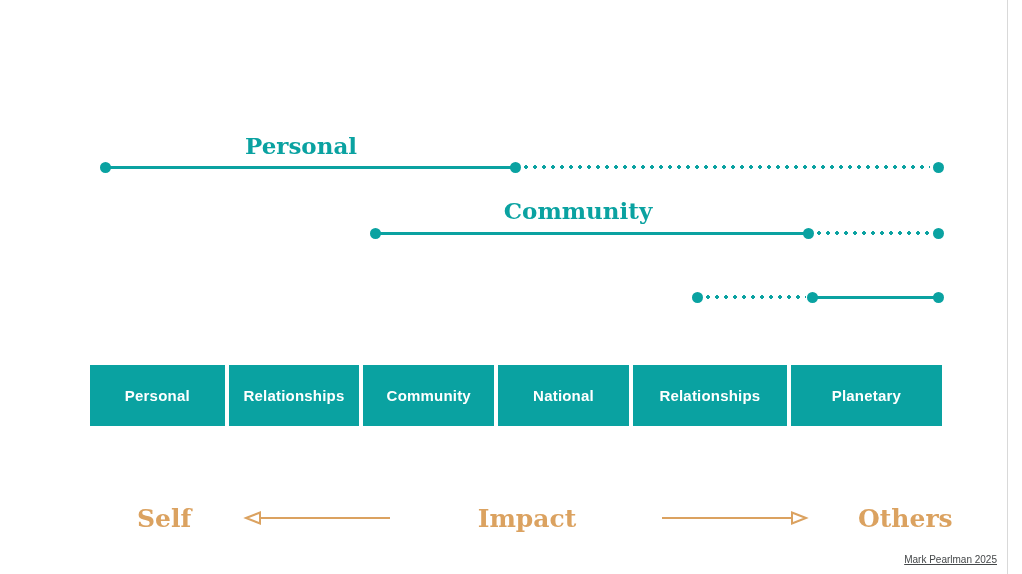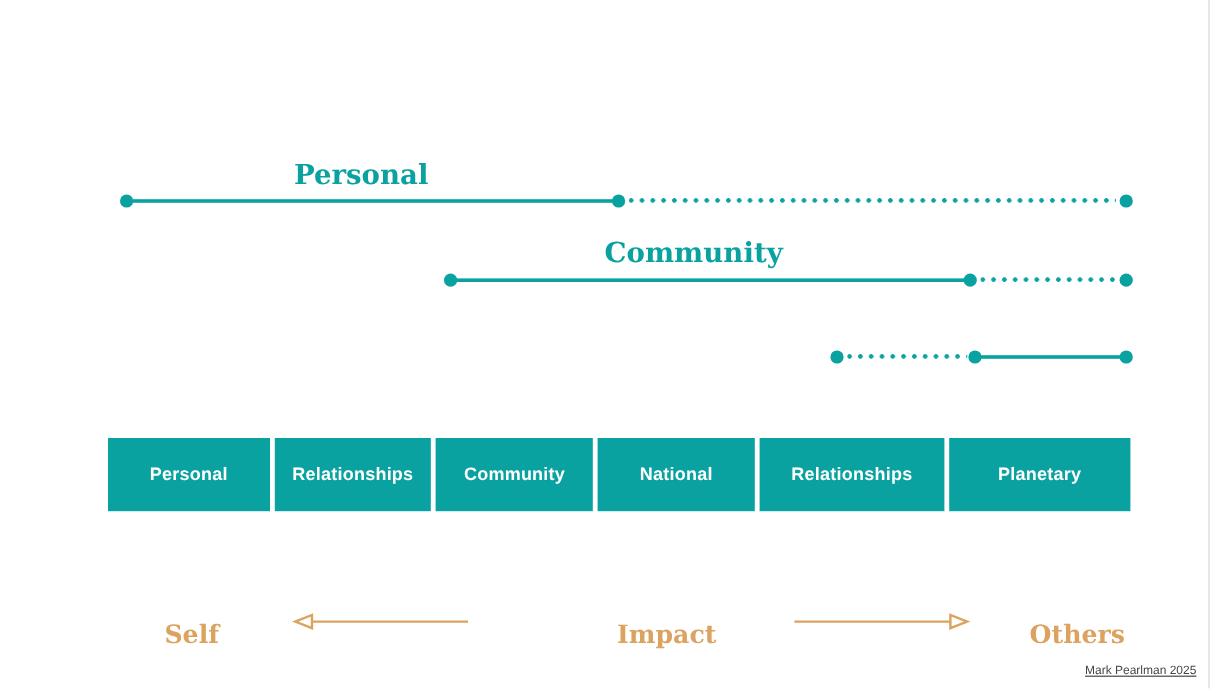--- a/index.html
+++ b/index.html
@@ -56,24 +56,23 @@
   .box{
     background:var(--teal);
     display:flex;align-items:center;justify-content:center;
     color:#ffffff;font-weight:bold;font-size:15px;
     letter-spacing:0.2px;
     white-space:nowrap;
   }
   .axis-label{
     position:absolute;
     font-family:"DejaVu Serif","Liberation Serif",serif;
-    font-weight:bold;font-size:21px;
+    font-weight:bold;font-size:25px;
     color:var(--tan);
     white-space:nowrap;
-    margin-top:12px;
   }
   .arrow-svg{position:absolute;overflow:visible;}
   .footer{
     position:absolute;right:25px;top:554px;
     font-size:10px;color:var(--footer_gray);
     white-space:nowrap;
     text-decoration:underline;
   }
 </style>
 </head>
@@ -117,21 +116,21 @@
     <div class="box" style="width:156px;">Planetary</div>
   </div>
 
   <div class="axis-label" style="left:137px;top:504px;">Self</div>
 
   <svg class="arrow-svg" style="left:230px;top:509px;" width="162" height="18" aria-hidden="true">
     <line x1="160" y1="9" x2="17" y2="9" stroke="var(--tan)" stroke-width="2"></line>
     <path d="M16 9 L30 3.5 L30 14.5 Z" fill="#ffffff" stroke="var(--tan)" stroke-width="2" stroke-linejoin="miter"></path>
   </svg>
 
-  <div class="axis-label" style="left:457px;top:504px;width:140px;text-align:right;">Impact</div>
+  <div class="axis-label" style="left:457px;top:504px;width:140px;text-align:center;">Impact</div>
 
   <svg class="arrow-svg" style="left:660px;top:509px;" width="162" height="18" aria-hidden="true">
     <line x1="2" y1="9" x2="145" y2="9" stroke="var(--tan)" stroke-width="2"></line>
     <path d="M146 9 L132 3.5 L132 14.5 Z" fill="#ffffff" stroke="var(--tan)" stroke-width="2" stroke-linejoin="miter"></path>
   </svg>
 
   <div class="axis-label" style="left:858px;top:504px;">Others</div>
 
   <div class="footer">Mark Pearlman 2025</div>
 

